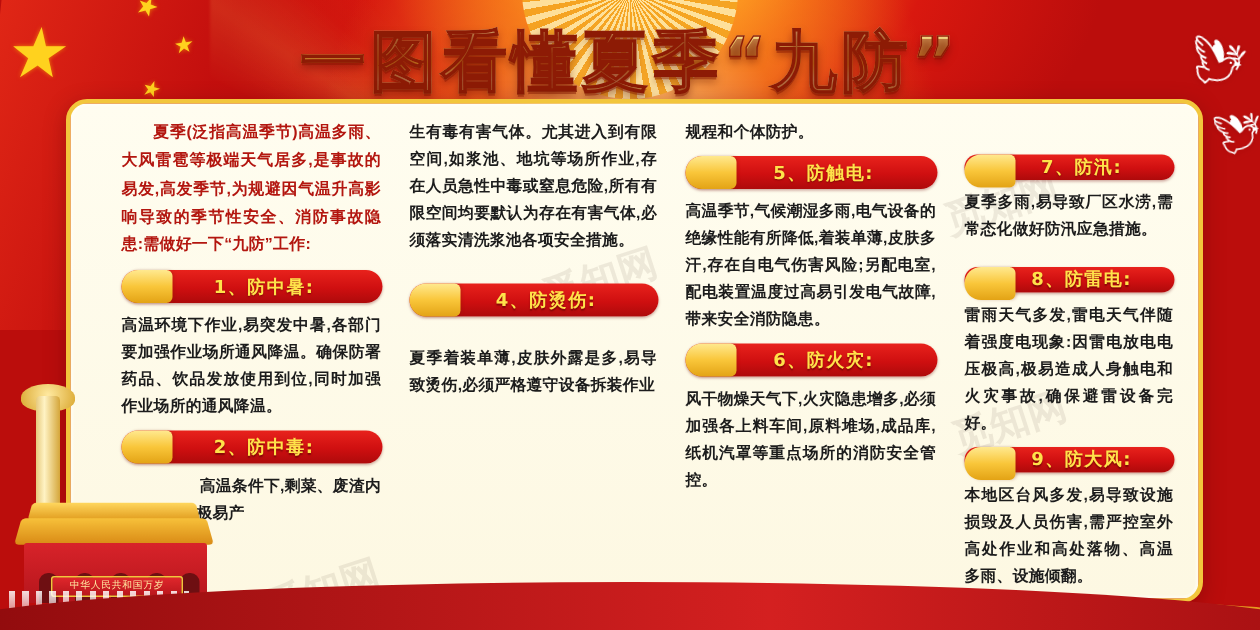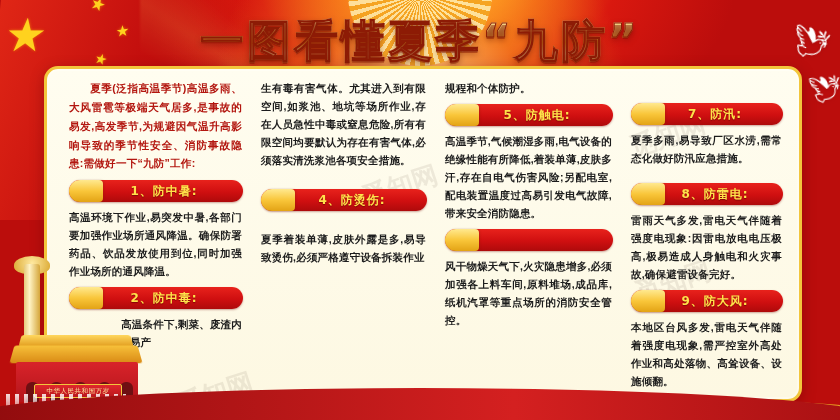--- a/index.html
+++ b/index.html
@@ -66,21 +66,21 @@
     overflow:hidden;
   }
   .watermark{position:absolute;inset:0;pointer-events:none;
     color:rgba(120,110,90,.13);font-size:26px;font-weight:bold;
     transform:rotate(-18deg);}
   .wm{position:absolute;white-space:nowrap;}
   .wm1{left:90px;top:235px;}
   .wm2{left:330px;top:95px;}
   .wm3{left:600px;top:130px;}
   .wm4{left:560px;top:270px;}
-  #cols{position:absolute;inset:0;display:flex;padding:8px 10px 6px 16px;box-sizing:border-box;gap:6px;justify-content:center;}
+  #cols{position:absolute;inset:0;display:flex;padding:8px 10px 6px 28px;box-sizing:border-box;gap:6px;justify-content:center;}
   .col{flex:1;min-width:0;display:flex;flex-direction:column;}
   .col.c1{flex:0 0 186px;}
   .col.c2{flex:0 0 178px;gap:13px;}
   .col.c3{flex:0 0 180px;}
   .col.c4{flex:1;}
   .para{
     font-size:10.5px;line-height:1.72;color:#1c1c1c;
     font-weight:bold;text-align:justify;text-align-last:left;
     padding:2px 7px 0 6px;letter-spacing:.2px;
   }
@@ -198,20 +198,21 @@
         <div class="para">规程和个体防护。</div>
 
         <div class="hdr">
           <span class="cap"></span>
           <span class="txt">5、防触电:</span>
         </div>
         <div class="para">高温季节,气候潮湿多雨,电气设备的绝缘性能有所降低,着装单薄,皮肤多汗,存在自电气伤害风险;另配电室,配电装置温度过高易引发电气故障,带来安全消防隐患。</div>
 
         <div class="hdr">
           <span class="cap"></span>
+          <span class="txt">6、防火灾:</span>
         </div>
         <div class="para">风干物燥天气下,火灾隐患增多,必须加强各上料车间,原料堆场,成品库,纸机汽罩等重点场所的消防安全管控。</div>
       </div>
 
       <div class="col c4">
         <div class="hdr" style="margin-top:26px;">
           <span class="cap"></span>
           <span class="txt">7、防汛:</span>
         </div>
         <div class="para">夏季多雨,易导致厂区水涝,需常态化做好防汛应急措施。</div>
@@ -219,21 +220,21 @@
         <div class="hdr" style="margin-top:16px;">
           <span class="cap"></span>
           <span class="txt">8、防雷电:</span>
         </div>
         <div class="para">雷雨天气多发,雷电天气伴随着强度电现象:因雷电放电电压极高,极易造成人身触电和火灾事故,确保避雷设备完好。</div>
 
         <div class="hdr" style="">
           <span class="cap"></span>
           <span class="txt">9、防大风:</span>
         </div>
-        <div class="para">本地区台风多发,雷电天气伴随着强度电现象,需严控室外高处作业和高处落物、高耸设备、设施倾翻。</div>
+        <div class="para">本地区台风多发,易导致设施损毁及人员伤害,需严控室外高处作业和高处落物、高温多雨、设施倾翻。</div>
       </div>
 
     </div>
   </div>
 
   <div id="tiananmen">
     <div class="tm-colcap"></div>
     <div class="tm-col"></div>
     <div class="tm-roof2"></div>
     <div class="tm-roof"></div>

